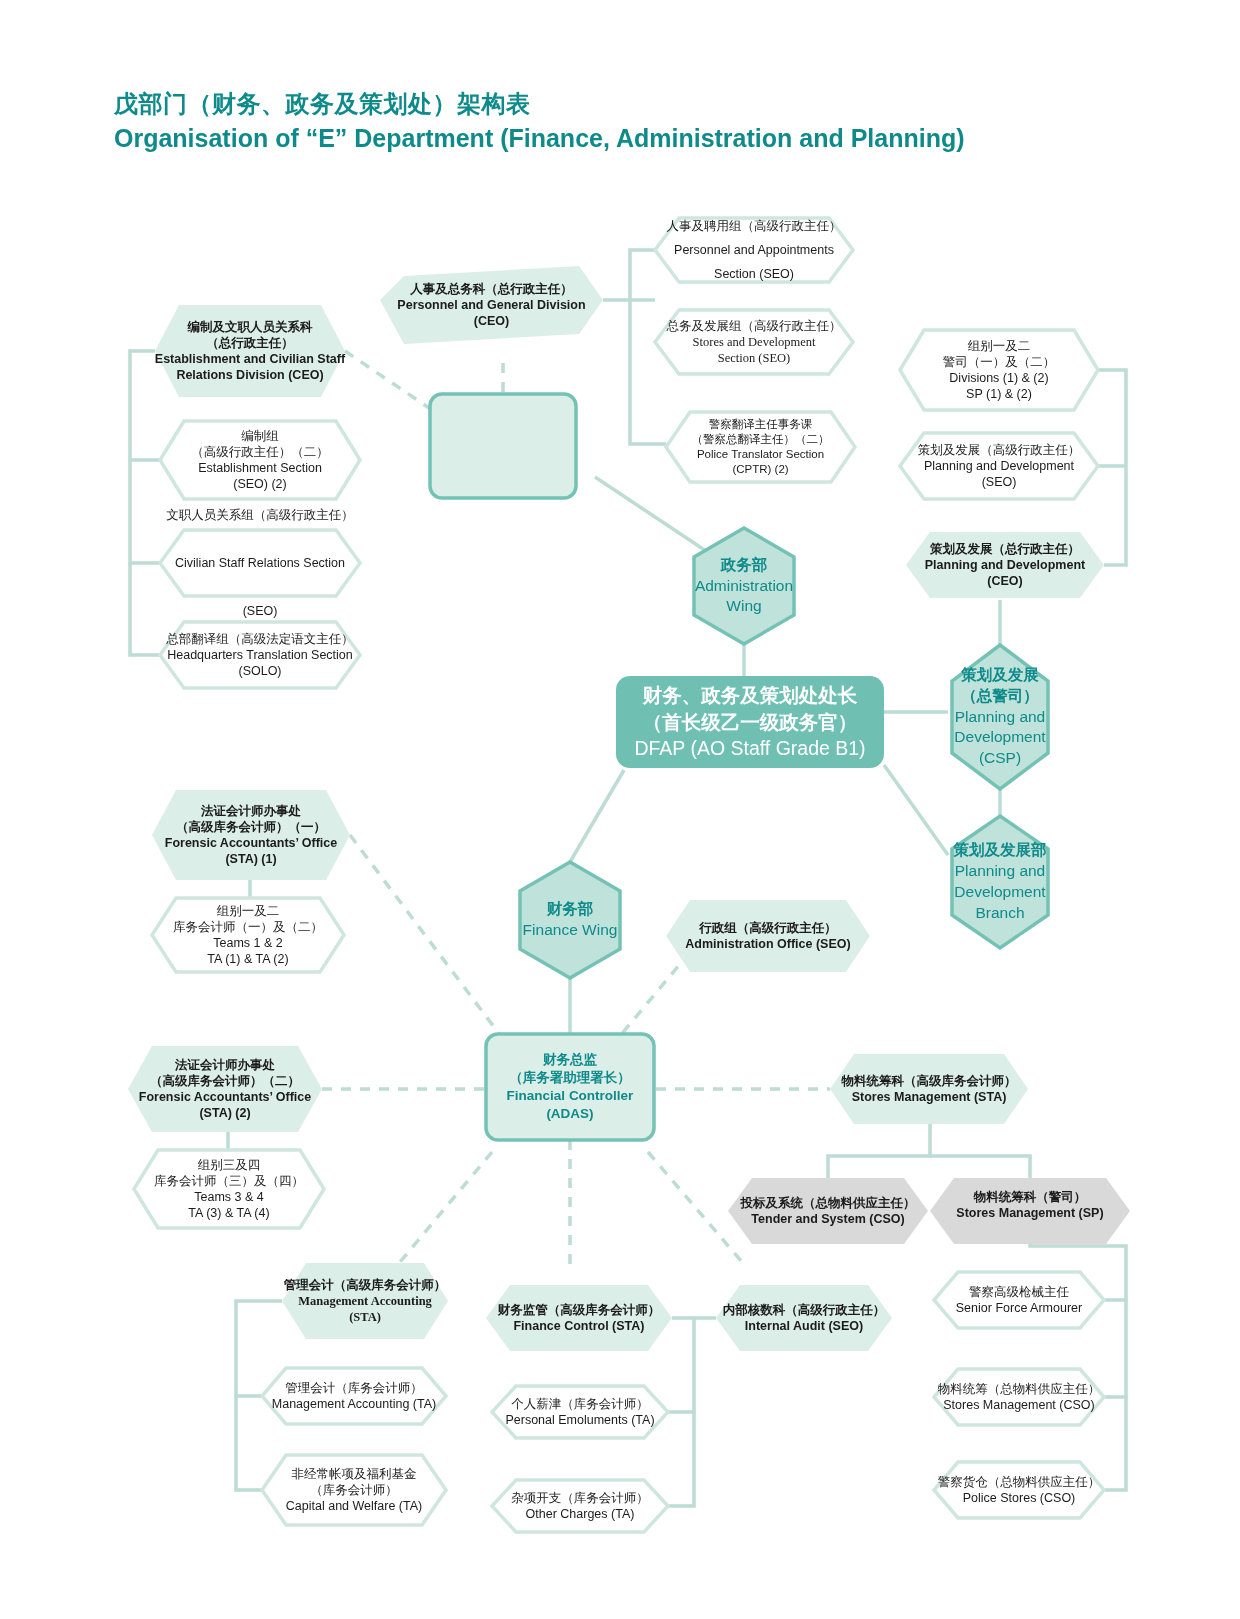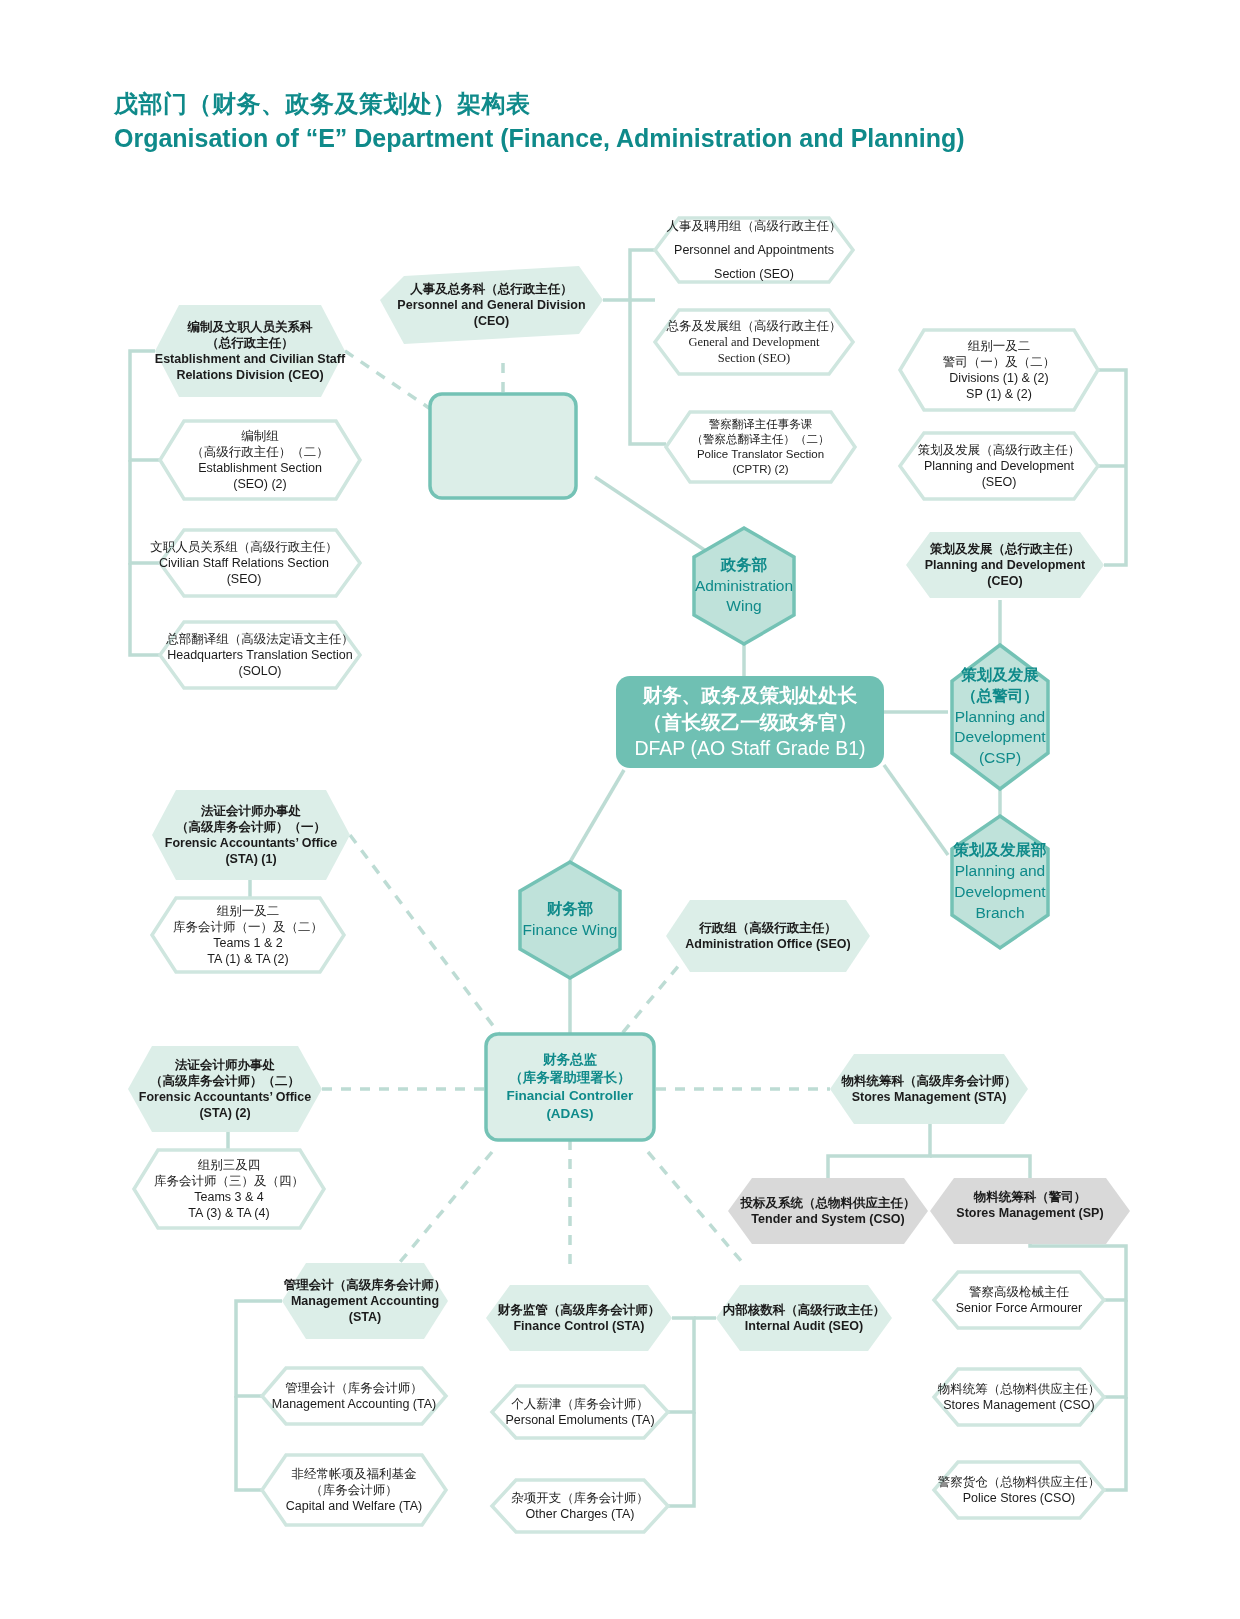--- a/index.html
+++ b/index.html
@@ -223,21 +223,21 @@
   </div>
 
   <div class="nd" style="left:655px;top:218px;width:198px;height:64px;gap:8px;">
     <span class="l s12 t-dark t-reg">人事及聘用组（高级行政主任）</span>
     <span class="l s12 t-dark t-reg">Personnel and Appointments</span>
     <span class="l s12 t-dark t-reg">Section (SEO)</span>
   </div>
 
   <div class="nd" style="left:655px;top:310px;width:198px;height:64px;font-family:Liberation Serif, serif;">
     <span class="l s12 t-dark t-reg">总务及发展组（高级行政主任）</span>
-    <span class="l s12 t-dark t-reg">General and Development</span>
+    <span class="l s12 t-dark t-reg">Stores and Development</span>
     <span class="l s12 t-dark t-reg">Section (SEO)</span>
   </div>
 
   <div class="nd" style="left:666px;top:412px;width:189px;height:70px;">
     <span class="l s11 t-dark t-reg">警察翻译主任事务课</span>
     <span class="l s11 t-dark t-reg">（警察总翻译主任）（二）</span>
     <span class="l s11 t-dark t-reg">Police Translator Section</span>
     <span class="l s11 t-dark t-reg">(CPTR) (2)</span>
   </div>
 
@@ -248,21 +248,21 @@
     <span class="l zh s12 t-dark">Relations Division (CEO)</span>
   </div>
 
   <div class="nd" style="left:160px;top:421px;width:200px;height:78px;">
     <span class="l s12 t-dark t-reg">编制组</span>
     <span class="l s12 t-dark t-reg">（高级行政主任）（二）</span>
     <span class="l s12 t-dark t-reg">Establishment Section</span>
     <span class="l s12 t-dark t-reg">(SEO) (2)</span>
   </div>
 
-  <div class="nd" style="left:144px;top:530px;width:200px;height:66px;">
+  <div class="nd" style="left:160px;top:530px;width:200px;height:66px;gap:32px;">
     <span class="l s12 t-dark t-reg">文职人员关系组（高级行政主任）</span>
     <span class="l s12 t-dark t-reg">Civilian Staff Relations Section</span>
     <span class="l s12 t-dark t-reg">(SEO)</span>
   </div>
 
   <div class="nd" style="left:160px;top:622px;width:200px;height:66px;">
     <span class="l s12 t-dark t-reg">总部翻译组（高级法定语文主任）</span>
     <span class="l s12 t-dark t-reg">Headquarters Translation Section</span>
     <span class="l s12 t-dark t-reg">(SOLO)</span>
   </div>
@@ -327,21 +327,21 @@
   <div class="nd" style="left:728px;top:1178px;width:200px;height:66px;">
     <span class="l zh s12 t-dark">投标及系统（总物料供应主任）</span>
     <span class="l zh s12 t-dark">Tender and System (CSO)</span>
   </div>
 
   <div class="nd" style="left:930px;top:1178px;width:200px;height:54px;">
     <span class="l zh s12 t-dark">物料统筹科（警司）</span>
     <span class="l zh s12 t-dark">Stores Management (SP)</span>
   </div>
 
-  <div class="nd" style="left:282px;top:1263px;width:166px;height:76px;">
+  <div class="nd" style="left:282px;top:1263px;width:166px;height:76px;font-family:Liberation Serif, serif;">
     <span class="l zh s12 t-dark">管理会计（高级库务会计师）</span>
     <span class="l zh s12 t-dark">Management Accounting</span>
     <span class="l zh s12 t-dark">(STA)</span>
   </div>
 
   <div class="nd" style="left:262px;top:1368px;width:184px;height:56px;">
     <span class="l s12 t-dark t-reg">管理会计（库务会计师）</span>
     <span class="l s12 t-dark t-reg">Management Accounting (TA)</span>
   </div>
 

